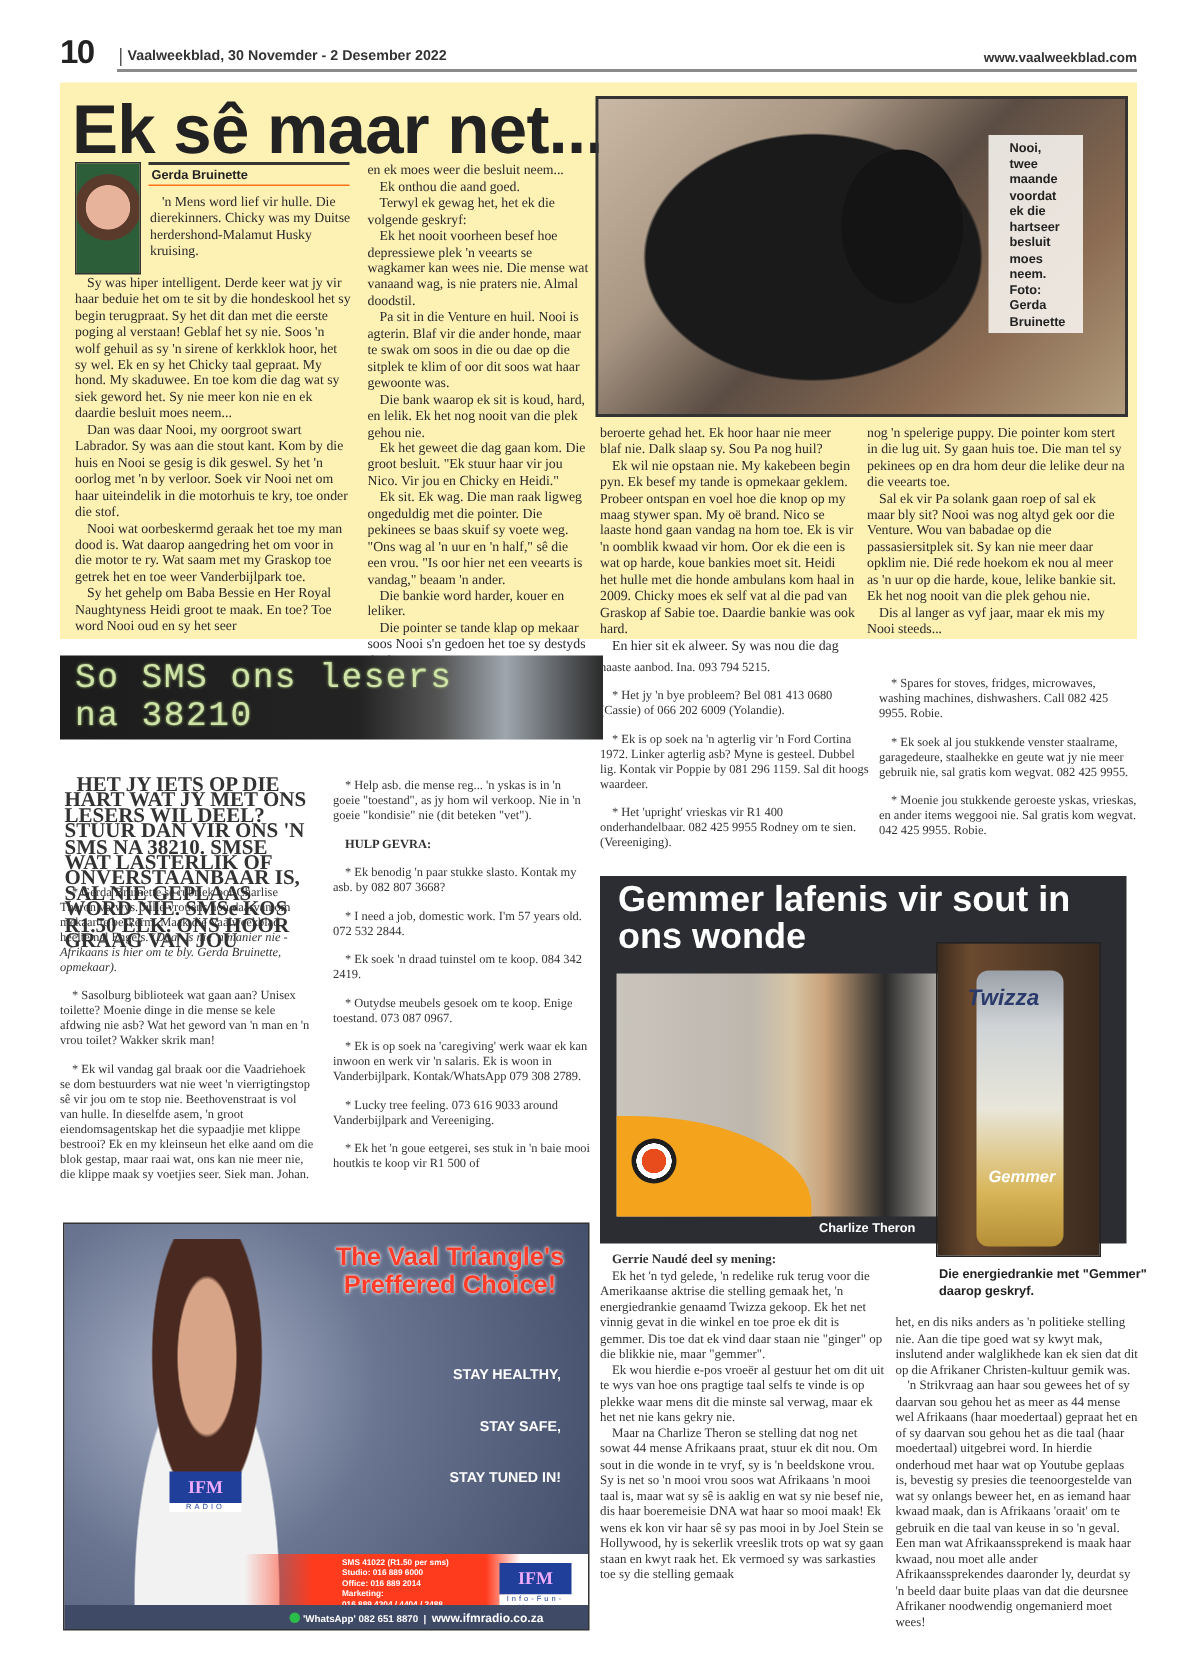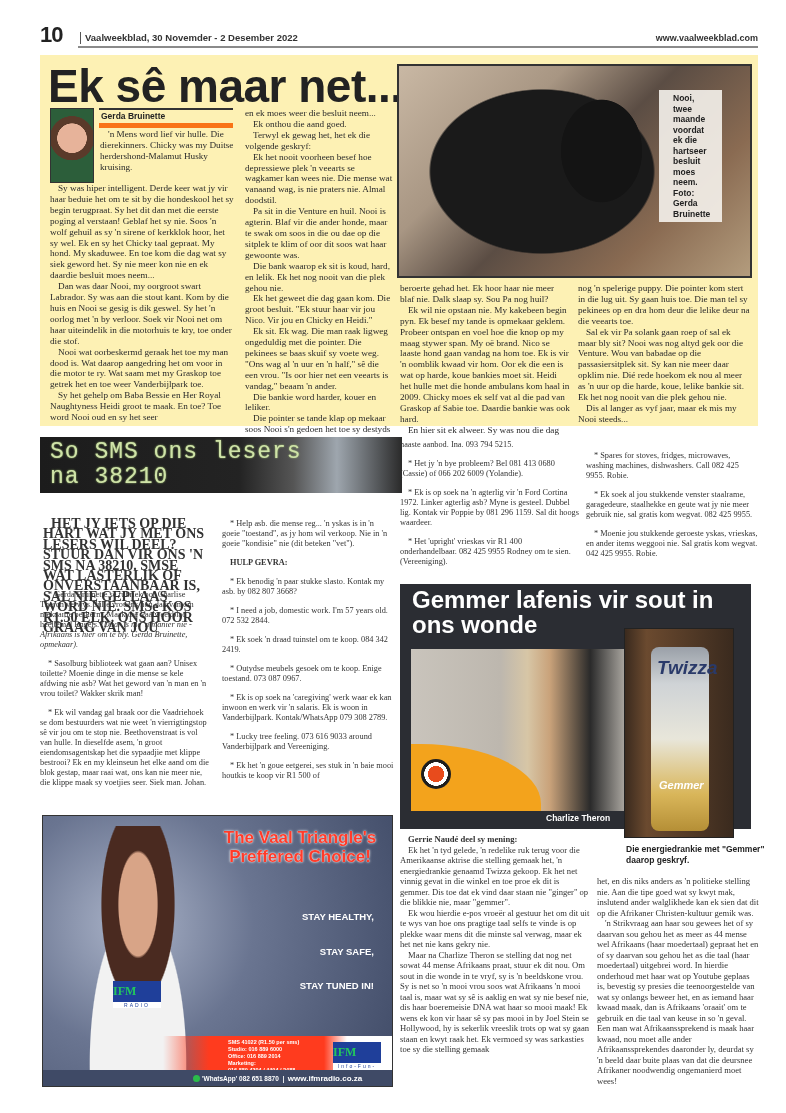--- a/index.html
+++ b/index.html
@@ -9,21 +9,21 @@
   .header { position: absolute; left: 40px; top: 26px; width: 718px; height: 22px; }
   .page-num { position: absolute; left: 0; top: -4px; font-family: "Liberation Sans", sans-serif; font-weight: bold; font-size: 22px; color: #222; letter-spacing: -1px; }
   .hdr-line { position: absolute; left: 38px; right: 0; bottom: 0; border-bottom: 2px solid #8a8a8a; }
   .hdr-pub { position: absolute; left: 40px; top: 6px; font-family: "Liberation Sans", sans-serif; font-weight: bold; font-size: 9.5px; color: #333; border-left: 1px solid #555; padding-left: 4px; line-height: 12px; }
   .hdr-section { position: absolute; left: 238px; top: -1px; font-family: "Liberation Sans", sans-serif; font-weight: bold; font-size: 17px; color: #222; margin-top: 32px; }
   .hdr-url { position: absolute; right: 0; top: 7px; font-family: "Liberation Sans", sans-serif; font-weight: bold; font-size: 9px; color: #333; }
 
   .feature { position: absolute; left: 40px; top: 55px; width: 718px; height: 371px; background: #fdf1b4; }
   .headline { position: absolute; left: 8px; top: 6px; font-family: "Liberation Sans", sans-serif; font-weight: bold; font-size: 46px; color: #222; letter-spacing: -0.5px; line-height: 50px; }
   .author-photo { position: absolute; left: 10px; top: 53px; width: 44px; height: 75px; border: 1px solid #333; background: radial-gradient(circle at 50% 40%, #e7b39a 0 30%, #5a3a2a 31% 45%, #2c5e3a 46% 100%); }
-  .byline-bar { position: absolute; left: 59px; top: 53px; width: 134px; border-top: 2px solid #333; border-bottom: 5px solid #f97316; font-family: "Liberation Sans", sans-serif; font-weight: bold; font-size: 8.5px; padding: 1px 0 2px 2px; }
+  .byline-bar { position: absolute; left: 59px; top: 53px; width: 134px; border-top: 2px solid #333; border-bottom: 1px solid #f97316; font-family: "Liberation Sans", sans-serif; font-weight: bold; font-size: 8.5px; padding: 1px 0 2px 2px; }
   .textcol { position: absolute; font-size: 9.2px; line-height: 10.9px; color: #2a2a2a; text-align: left; }
   .textcol p { text-indent: 8px; }
   .textcol p.noindent { text-indent: 0; }
 
   .dog-photo { position: absolute; left: 357px; top: 9px; width: 355px; height: 214px; border: 2px solid #333; background: linear-gradient(135deg, #c9b8a4 0%, #a89683 30%, #5b4d44 50%, #8a6b52 75%, #b39c7d 100%); overflow: hidden; }
   .dog-shape { position: absolute; left: 0; top: 20px; width: 260px; height: 190px; background: radial-gradient(ellipse at 55% 45%, #1a1a1a 0 55%, transparent 56%); }
   .dog-head { position: absolute; left: 155px; top: 25px; width: 95px; height: 120px; background: radial-gradient(ellipse at 50% 50%, #141414 0 60%, transparent 61%); }
   .dog-caption { position: absolute; left: 260px; top: 24px; width: 63px; background: rgba(245,242,236,0.9); font-family: "Liberation Sans", sans-serif; font-weight: bold; font-size: 8.5px; line-height: 10.5px; padding: 3px 14px; color: #222; }
 
   .sms-banner { position: absolute; left: 40px; top: 437px; width: 362px; height: 56px; background: linear-gradient(90deg, #1c1c1c 0%, #232323 55%, #555 70%, #9ea6ae 82%, #2a2a2a 100%); overflow: hidden; }
@@ -35,35 +35,35 @@
   .sms-head { font-weight: bold; }
 
   .gemmer-box { position: absolute; left: 400px; top: 584px; width: 351px; height: 245px; background: #2b2d33; }
   .gemmer-title { position: absolute; left: 12px; top: 3px; font-family: "Liberation Sans", sans-serif; font-weight: bold; font-size: 24px; line-height: 25px; color: #ffffff; }
   .charlize-photo { position: absolute; left: 11px; top: 65px; width: 224px; height: 162px; background: linear-gradient(90deg, #c9c4bc 0%, #bdb7ae 40%, #d7c6a6 52%, #c9a27a 62%, #2a2a2a 80%, #cfcac2 100%); overflow: hidden; }
   .charlize-swoosh { position: absolute; left: 0; top: 95px; width: 130px; height: 80px; background: #f3a31c; border-top-right-radius: 120px 60px; }
   .charlize-logo { position: absolute; left: 10px; top: 110px; width: 30px; height: 30px; border-radius: 50%; background: radial-gradient(circle, #e84b1c 0 38%, #ffffff 39% 55%, #1e1e1e 56% 100%); }
   .charlize-caption { position: absolute; left: 146px; top: 229px; font-family: "Liberation Sans", sans-serif; font-weight: bold; font-size: 8.5px; color: #fff; }
   .can-photo { position: absolute; left: 624px; top: 628px; width: 110px; height: 210px; background: linear-gradient(90deg, #3a2a1e 0%, #6b4a2f 20%, #3a2a1e 100%); border: 1px solid #222; overflow: hidden; }
   .can-body { position: absolute; left: 26px; top: 18px; width: 58px; height: 184px; border-radius: 8px; background: linear-gradient(180deg, #9aa0a8 0%, #cfd3d6 20%, #e8e6da 50%, #d9b65a 80%, #b58f36 100%); }
-  .can-label { position: absolute; left: 32px; top: 28px; font-family: "Liberation Sans", sans-serif; font-weight: bold; font-style: italic; font-size: 19px; color: #2a3a6a; }
+  .can-label { position: absolute; left: 20px; top: 28px; font-family: "Liberation Sans", sans-serif; font-weight: bold; font-style: italic; font-size: 15px; color: #2a3a6a; }
   .can-caption { position: absolute; left: 626px; top: 844px; width: 140px; font-family: "Liberation Sans", sans-serif; font-weight: bold; font-size: 8.5px; line-height: 10.5px; color: #222; }
 
   .gerrie-col { position: absolute; font-size: 8.6px; line-height: 10.5px; color: #333; }
   .gerrie-col p { text-indent: 8px; }
   .gerrie-head { font-weight: bold; }
 
   .ad { position: absolute; left: 42px; top: 815px; width: 351px; height: 272px; border: 1px solid #333; background: radial-gradient(circle at 25% 40%, #aab3c8 0%, #6a7591 40%, #3f4a66 100%); overflow: hidden; }
   .ad-woman { position: absolute; left: 20px; top: 10px; width: 150px; height: 280px; background: radial-gradient(ellipse at 50% 28%, #d8a487 0 18%, #4a2a20 19% 34%, transparent 35%), radial-gradient(ellipse at 50% 85%, #f2f2f2 0 45%, transparent 46%); }
   .ad-headline { position: absolute; left: 168px; top: 12px; width: 178px; text-align: center; font-family: "Liberation Sans", sans-serif; font-weight: bold; font-size: 17px; line-height: 19px; color: #ff3b2a; text-shadow: 0 0 3px #fff, 0 0 1px #fff; }
   .ad-line { position: absolute; right: 18px; font-family: "Liberation Sans", sans-serif; font-weight: bold; font-size: 9.5px; color: #fff; }
   .ad-contact { position: absolute; left: 120px; top: 220px; width: 230px; height: 52px; background: linear-gradient(90deg, transparent 0%, #ff3b1e 20%, #ff3b1e 70%, #fff 80%); }
   .ad-contact-text { position: absolute; left: 185px; top: 223px; font-family: "Liberation Sans", sans-serif; font-size: 5.5px; line-height: 7px; color: #fff; font-weight: bold; }
   .ad-logo { position: absolute; width: 48px; height: 30px; }
-  .ad-logo .box { width: 100%; height: 70%; background: #1f3f9a; color: #22c55e; font-family: "Liberation Serif", serif; font-weight: bold; font-size: 12px; line-height: 21px; }
+  .ad-logo .box { width: 100%; height: 70%; background: #1f3f9a; color: #f0abfc; font-family: "Liberation Serif", serif; font-weight: bold; font-size: 12px; text-align: center; line-height: 21px; }
   .ad-logo .radio { font-family: "Liberation Sans", sans-serif; font-size: 5px; color: #1f3f9a; letter-spacing: 2px; text-align: center; background: #fff; }
   .ad-footer { position: absolute; left: 0; bottom: 0; width: 100%; height: 16px; background: #3f4a66; }
   .ad-footer-text { position: absolute; left: 150px; bottom: 3px; font-family: "Liberation Sans", sans-serif; font-size: 6.5px; color: #fff; font-weight: bold; }
   .ad-footer-url { font-size: 8px; }
   .wa-icon { display: inline-block; width: 7px; height: 7px; border-radius: 50%; background: #2bbd4a; vertical-align: -1px; margin-right: 2px; }
 </style>
 </head>
 <body>
 
 <div class="header">

